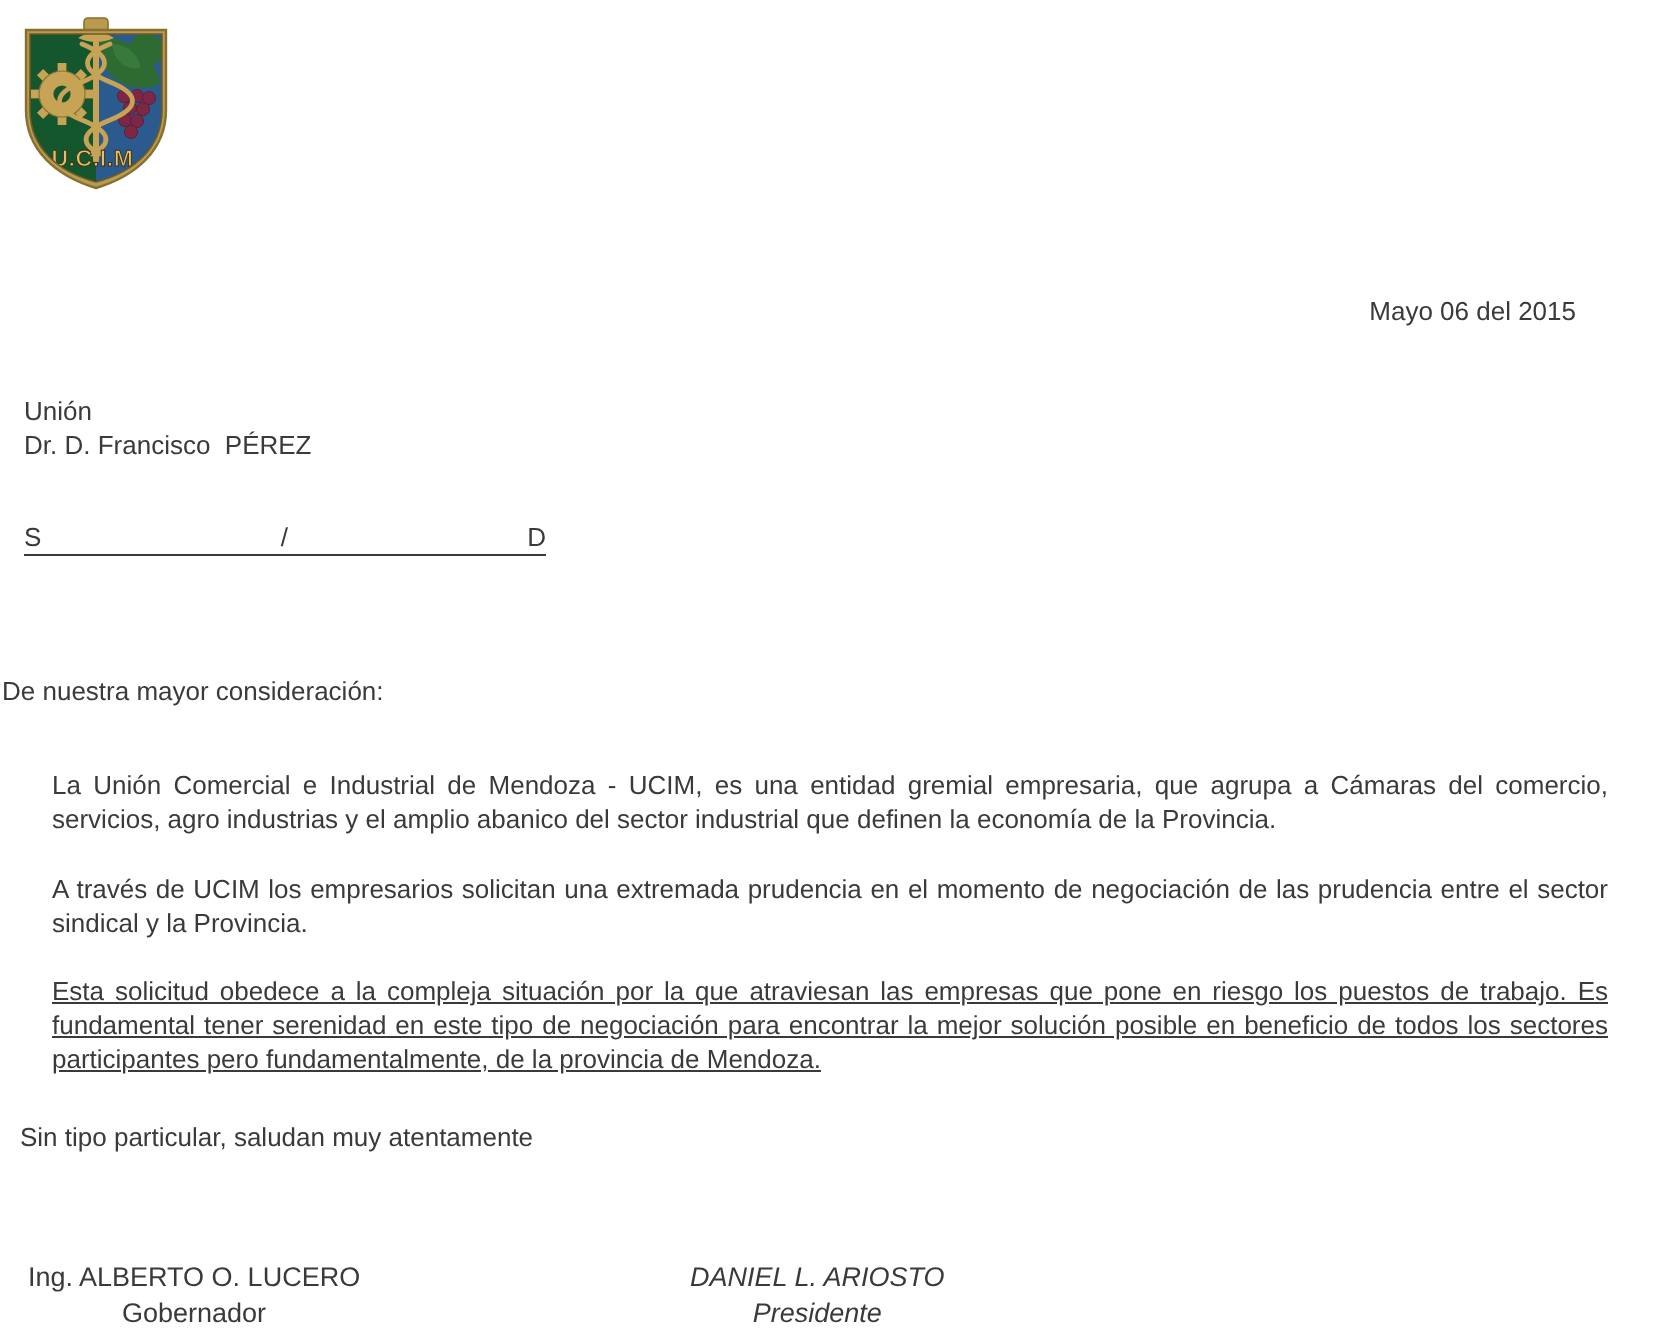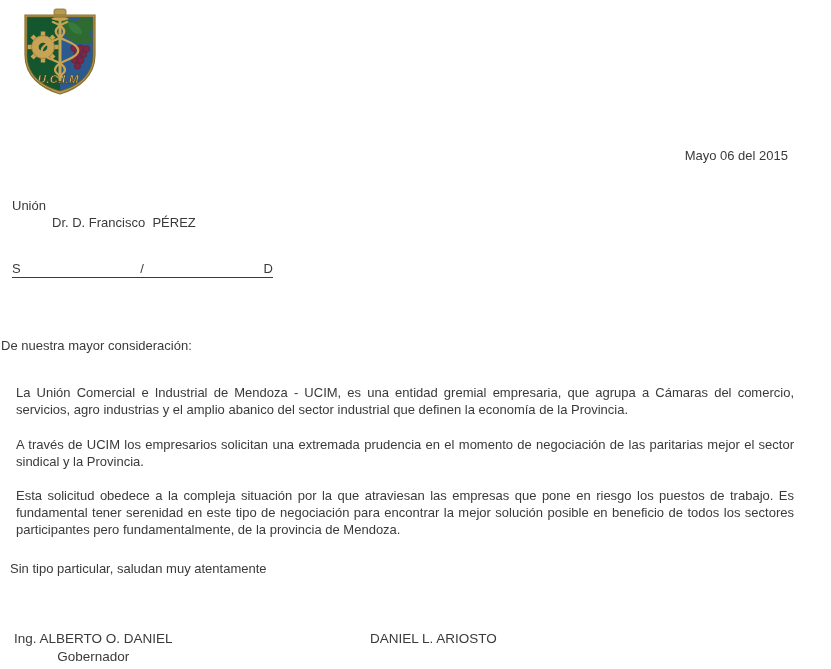--- a/index.html
+++ b/index.html
@@ -7,55 +7,55 @@
     width: 831px; height: 669px;
     background: #ffffff;
     font-family: "Liberation Sans", sans-serif;
     color: #3a3a3a;
     position: relative;
     overflow: hidden;
   }
   .abs { position: absolute; }
   .doc-text { font-size: 13px; line-height: 17px; }
 
-  .logo-wrap { left: 18px; top: 8px; width: 84px; height: 88px; font-style: italic; }
+  .logo-wrap { left: 6px; top: 8px; width: 84px; height: 88px; }
 
   .date-line { top: 147px; right: 43px; text-align: right; }
 
   .recipient { left: 12px; top: 198px; font-size: 13px; line-height: 16.5px; }
-  .recipient .pre { white-space: pre-wrap; margin-left: 40px; }
+  .recipient .pre { white-space: pre-wrap; }
 
   .sd-line {
     left: 12px; top: 262px; width: 261px;
     display: flex; justify-content: space-between;
     font-size: 13px; line-height: 14px;
     border-bottom: 1px solid #3a3a3a;
     padding-bottom: 1px;
   }
 
   .salutation { left: 1px; top: 337px; }
 
   .body-par {
-    left: 16px; width: 778px;
+    left: 26px; width: 778px;
     text-align: justify;
   }
   .p1 { top: 384px; }
   .p2 { top: 436px; }
-  .p3 { top: 487px; }
+  .p3 { top: 487px; text-decoration: underline; }
 
   .closing { left: 10px; top: 560px; }
 
   .signature {
     top: 630px;
     display: inline-block;
     text-align: center;
     font-size: 13.5px; line-height: 18px;
   }
   .sig-left { left: 14px; }
-  .sig-right { left: 370px; }
+  .sig-right { left: 345px; font-style: italic; }
 </style>
 </head>
 <body>
 
 <div class="abs logo-wrap">
   <svg width="84" height="88" viewBox="0 0 84 88">
     <defs>
       <clipPath id="shieldClip">
         <path d="M9,9 H75 V47 C75,66 61,78 42,83 C23,78 9,66 9,47 Z"></path>
       </clipPath>
@@ -116,24 +116,25 @@
 
 <div class="abs sd-line">
   <span>S</span>
   <span>/</span>
   <span>D</span>
 </div>
 
 <div class="abs doc-text salutation">De nuestra mayor consideración:</div>
 
 <div class="abs doc-text body-par p1">La Unión Comercial e Industrial de Mendoza - UCIM, es una entidad gremial empresaria, que agrupa a Cámaras del comercio, servicios, agro industrias y el amplio abanico del sector industrial que definen la economía de la Provincia.</div>
-<div class="abs doc-text body-par p2">A través de UCIM los empresarios solicitan una extremada prudencia en el momento de negociación de las paritarias mejor el sector sindical y la Provincia.</div>
+<div class="abs doc-text body-par p2">A través de UCIM los empresarios solicitan una extremada prudencia en el momento de negociación de las prudencia entre el sector sindical y la Provincia.</div>
 <div class="abs doc-text body-par p3">Esta solicitud obedece a la compleja situación por la que atraviesan las empresas que pone en riesgo los puestos de trabajo. Es fundamental tener serenidad en este tipo de negociación para encontrar la mejor solución posible en beneficio de todos los sectores participantes pero fundamentalmente, de la provincia de Mendoza.</div>
 
 <div class="abs doc-text closing">Sin tipo particular, saludan muy atentamente</div>
 
 <div class="abs signature sig-left">
-  <div>Ing. ALBERTO O. DANIEL</div>
+  <div>Ing. ALBERTO O. LUCERO</div>
   <div>Gobernador</div>
 </div>
 <div class="abs signature sig-right">
   <div>DANIEL L. ARIOSTO</div>
+  <div>Presidente</div>
 </div>
 
 </body></html>

